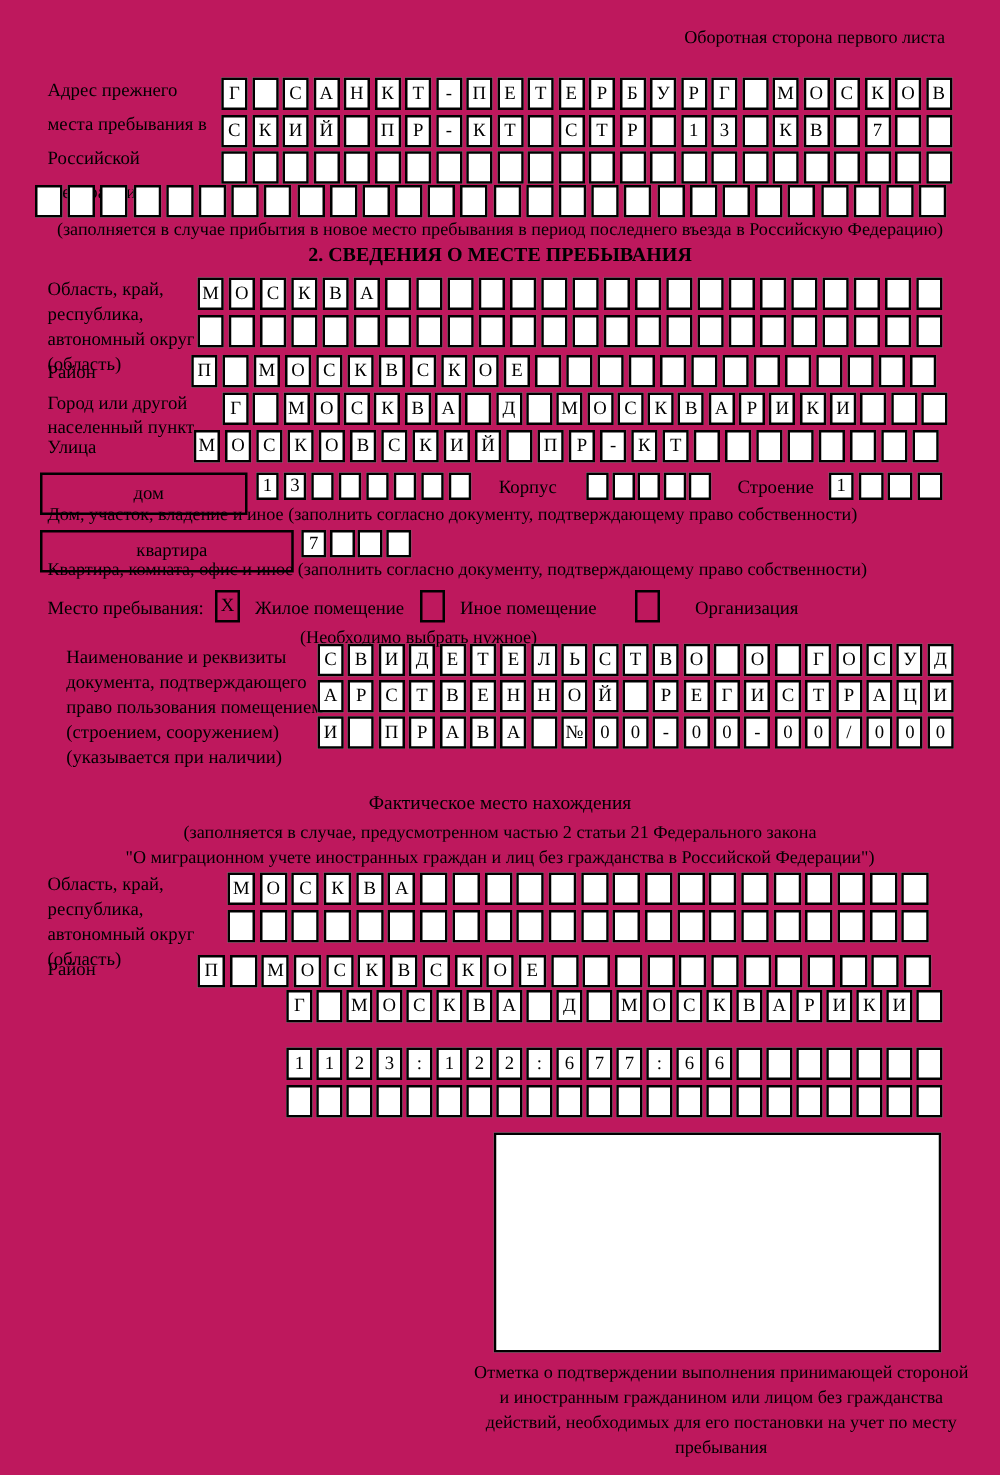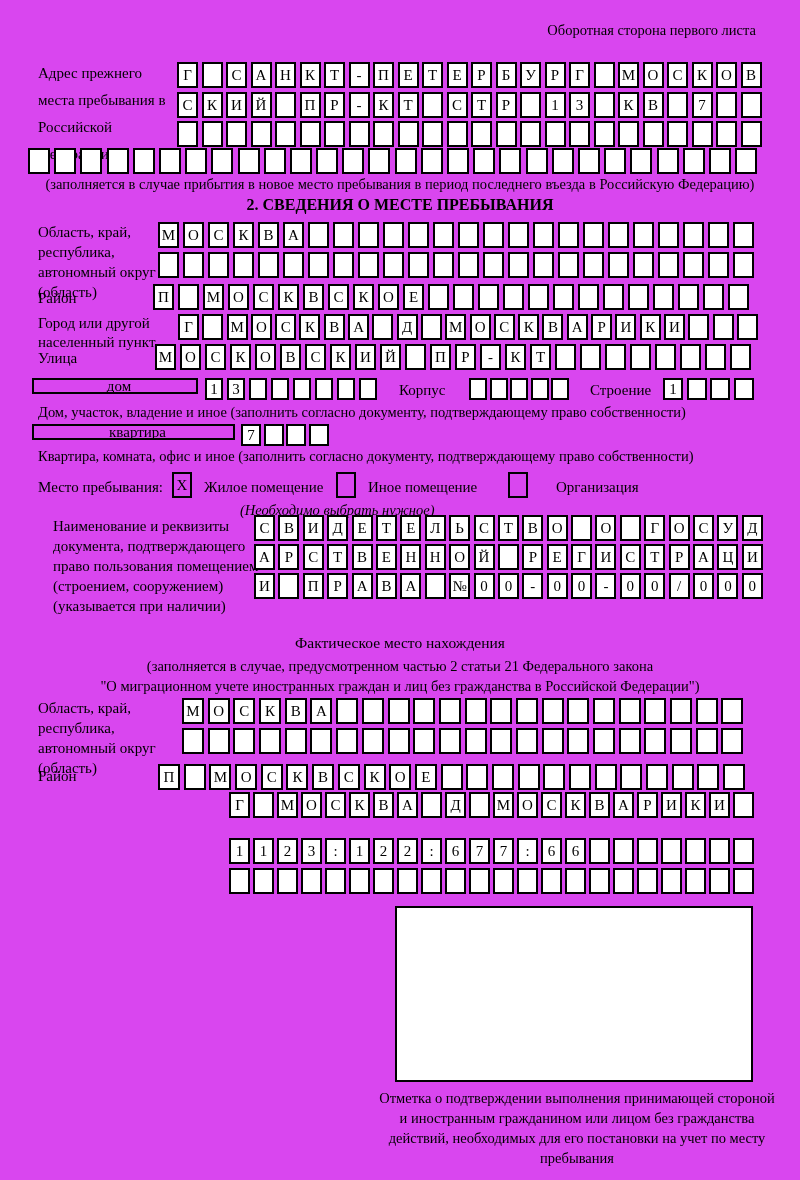--- a/index.html
+++ b/index.html
@@ -1,37 +1,37 @@
 <!DOCTYPE html>
 <html><head>
 <meta charset="utf-8">
 <style>
   html,body{margin:0;padding:0;background:#fff;}
   body{font-family:"Liberation Serif", serif; color:#000;}
-  #page{position:relative;width:800px;height:1180px;background:#d946ef;overflow:hidden;}
+  #page{position:relative;width:800px;height:1180px;background:#be185d;overflow:hidden;}
   .abs{position:absolute;}
   .lbl{font-size:15px;line-height:20px;}
   .lbl-wide{font-size:15px;line-height:27px;}
   .note{font-size:14.5px;}
   .center{text-align:center;width:800px;left:0;}
   .title{font-weight:bold;font-size:16px;}
   .boxrow{display:flex;}
   .cell{flex:none;box-sizing:border-box;border:2px solid #000;display:flex;align-items:center;justify-content:center;font-size:15px;background:#fff;}
   .r-a .cell{width:21px;height:26px;margin-right:3.5px;}
   .r-full .cell{width:22px;height:26px;margin-right:4.2px;}
   .r-b .cell{width:21px;height:26px;margin-right:4px;}
   .r-c .cell{width:21px;height:26px;margin-right:3.3px;}
   .r-doc .cell{width:21px;height:26px;margin-right:3.4px;}
   .r-low .cell{width:22px;height:26px;margin-right:3.7px;}
   .r-citylow .cell{width:21px;height:26px;margin-right:3px;}
   .r-house .cell{width:18px;height:22px;margin-right:4px;}
   .r-korpus .cell{width:18px;height:22px;margin-right:2.5px;}
   .r-stroenie .cell{width:20px;height:22px;margin-right:3.5px;}
   .r-flat .cell{width:20px;height:22px;margin-right:2.5px;}
-  .longbox{box-sizing:border-box;border:2px solid #000;height:16px;display:flex;align-items:center;justify-content:center;font-size:15px;padding-left:8px;}
+  .longbox{box-sizing:border-box;border:2px solid #000;height:34px;display:flex;align-items:center;justify-content:center;font-size:15px;padding-left:8px;}
   .checkbox{box-sizing:border-box;border:2px solid #000;width:20px;height:26px;display:flex;align-items:center;justify-content:center;font-size:15px;}
   .bigbox{box-sizing:border-box;border:2px solid #000;background:#fff;}
 </style>
 </head>
 <body>
 
 <div id="page">
 
   <div class="abs note" style="left:456px;top:22px;width:300px;text-align:right;">Оборотная сторона первого листа</div>
 
@@ -323,21 +323,21 @@
     </div>
   <div class="abs note" style="left:38px;top:448px;width:740px;">Квартира, комната, офис и иное (заполнить согласно документу, подтверждающему право собственности)</div>
 
   <div class="abs lbl" style="left:38px;top:477px;">Место пребывания:</div>
   <div class="abs checkbox" style="left:172px;top:472px;">X</div>
   <div class="abs lbl" style="left:204px;top:477px;">Жилое помещение</div>
   <div class="abs checkbox" style="left:336px;top:472px;"></div>
   <div class="abs lbl" style="left:368px;top:477px;">Иное помещение</div>
   <div class="abs checkbox" style="left:508px;top:472px;"></div>
   <div class="abs lbl" style="left:556px;top:477px;">Организация</div>
-  <div class="abs note" style="left:240px;top:502px;font-style:italic;">(Необходимо выбрать нужное)</div>
+  <div class="abs note" style="left:240px;top:502px;">(Необходимо выбрать нужное)</div>
 
   <div class="abs lbl" style="left:38px;top:516px;width:210px;margin-left:15px;">Наименование и реквизиты документа, подтверждающего право пользования помещением (строением, сооружением) (указывается при наличии)</div>
   <div class="abs boxrow r-doc" style="left:254px;top:515px;">
       <span class="cell">С</span>
       <span class="cell">В</span>
       <span class="cell">И</span>
       <span class="cell">Д</span>
       <span class="cell">Е</span>
       <span class="cell">Т</span>
       <span class="cell">Е</span>

